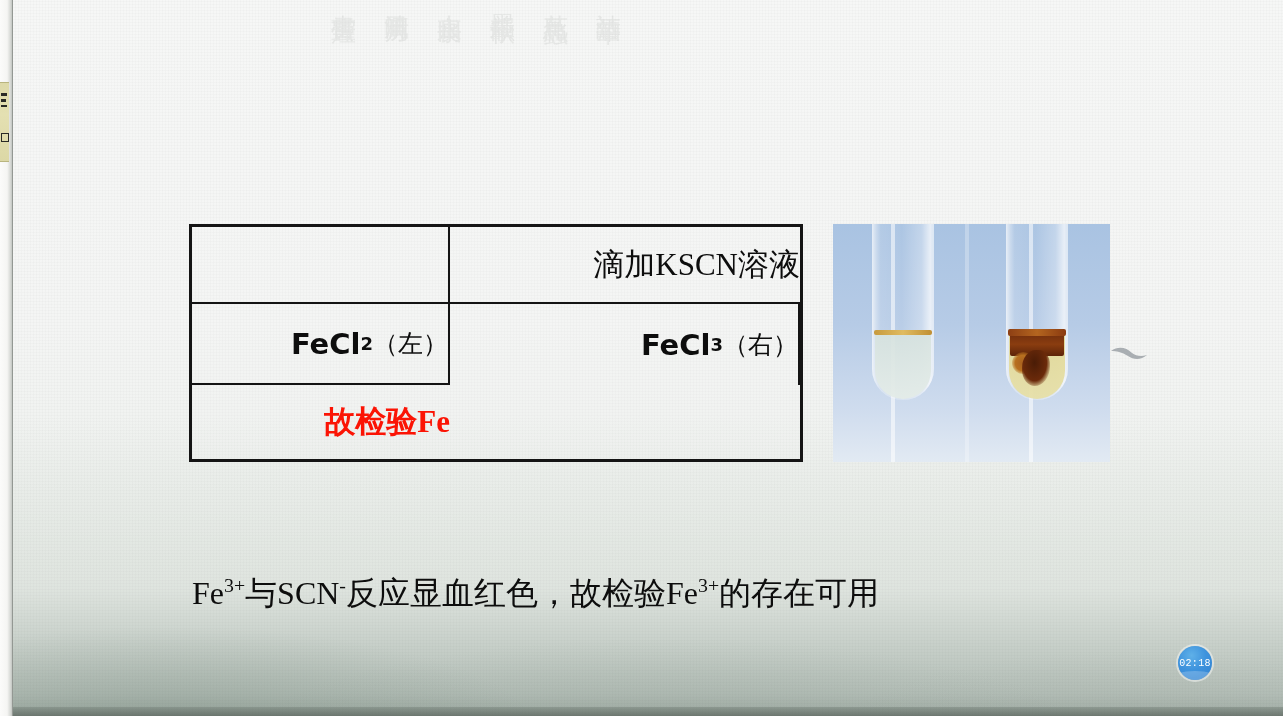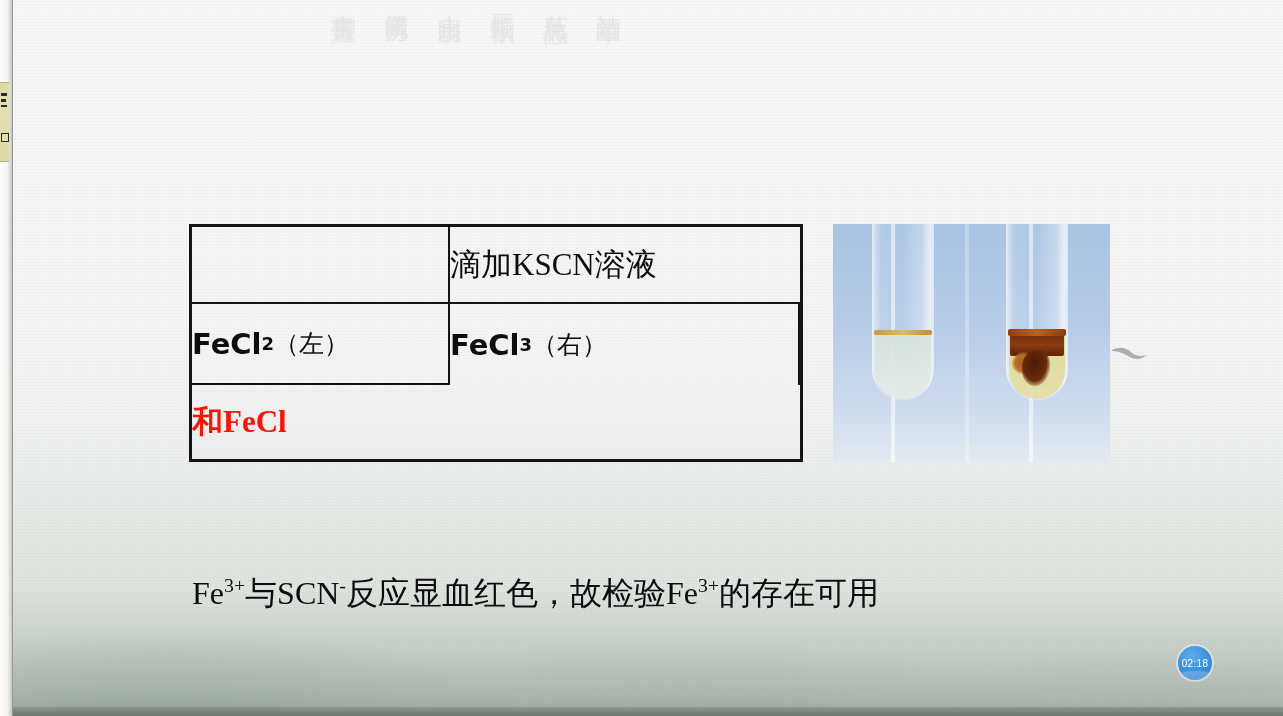--- a/index.html
+++ b/index.html
@@ -92,21 +92,21 @@
   sup{font-size:0.62em;vertical-align:super;}
 
   
   #tbl{
     position:absolute;left:189px;top:224px;width:614px;height:238px;
     box-sizing:border-box;border:3px solid #141414;
     background:rgba(255,255,255,0.06);
     display:grid;grid-template-columns:258px 1fr;grid-template-rows:77px 81px 1fr;
   }
   #tbl .cell{
-    box-sizing:border-box;display:flex;align-items:center;justify-content:flex-start;
+    box-sizing:border-box;display:flex;align-items:center;justify-content:flex-end;
     border-right:2px solid #141414;border-bottom:2px solid #141414;
     font-family:"Liberation Serif",serif;font-size:30px;color:#0d0d0d;
   }
   #tbl .c-right{border-right:none;}
   #tbl .r-last{border-bottom:none;}
   #tbl .label{font-family:"DejaVu Sans","Liberation Sans",sans-serif;font-weight:bold;font-size:29px;}
   #tbl .label .paren{font-family:"Liberation Serif",serif;font-weight:normal;font-size:25px;}
   #tbl .hd{font-family:"Liberation Serif",serif;font-size:31px;}
   #tbl .red{color:#fb1405;font-weight:bold;font-size:31px;}
 
@@ -179,21 +179,21 @@
     position:absolute;left:1178px;top:646px;width:34px;height:34px;border-radius:50%;
     background:radial-gradient(circle at 40% 28%, #5fb0e8 0%, #3e93dd 45%, #2f7fd0 100%);
     box-shadow:0 0 0 2px rgba(255,255,255,0.45);
     display:flex;align-items:center;justify-content:center;overflow:hidden;
   }
   #timer .wave{
     position:absolute;left:-6px;bottom:-7px;width:46px;height:16px;border-radius:50% 50% 0 0;
     background:rgba(255,255,255,0.22);
   }
   #timer span{
-    position:relative;font-family:Liberation Sans, sans-serif;
+    position:relative;font-family:Liberation Mono, monospace;
     font-size:10px;color:#ffffff;letter-spacing:0.3px;
   }
 </style>
 </head>
 <body>
 
 <div id="slide">
 
   <div id="texture"></div>
 
@@ -231,21 +231,21 @@
         <span>FeCl</span>
         <sub>2</sub>
         <span class="paren">（左）</span>
       </div>
 
     <div class="cell label r-last">
         <span>FeCl</span>
         <sub>3</sub>
         <span class="paren">（右）</span>
       </div>
-    <div class="cell c-right r-last red">和FeCl</div>
+    <div class="cell c-right r-last red">故检验Fe</div>
   </div>
 
   <div id="photo">
     <div class="glare" style="left:58px;"></div>
     <div class="glare" style="left:132px;opacity:.5;"></div>
     <div class="glare" style="left:196px;"></div>
 
     <div class="tube" id="tubeL">
       <div class="glass"></div>
       <div class="liquid"></div>

